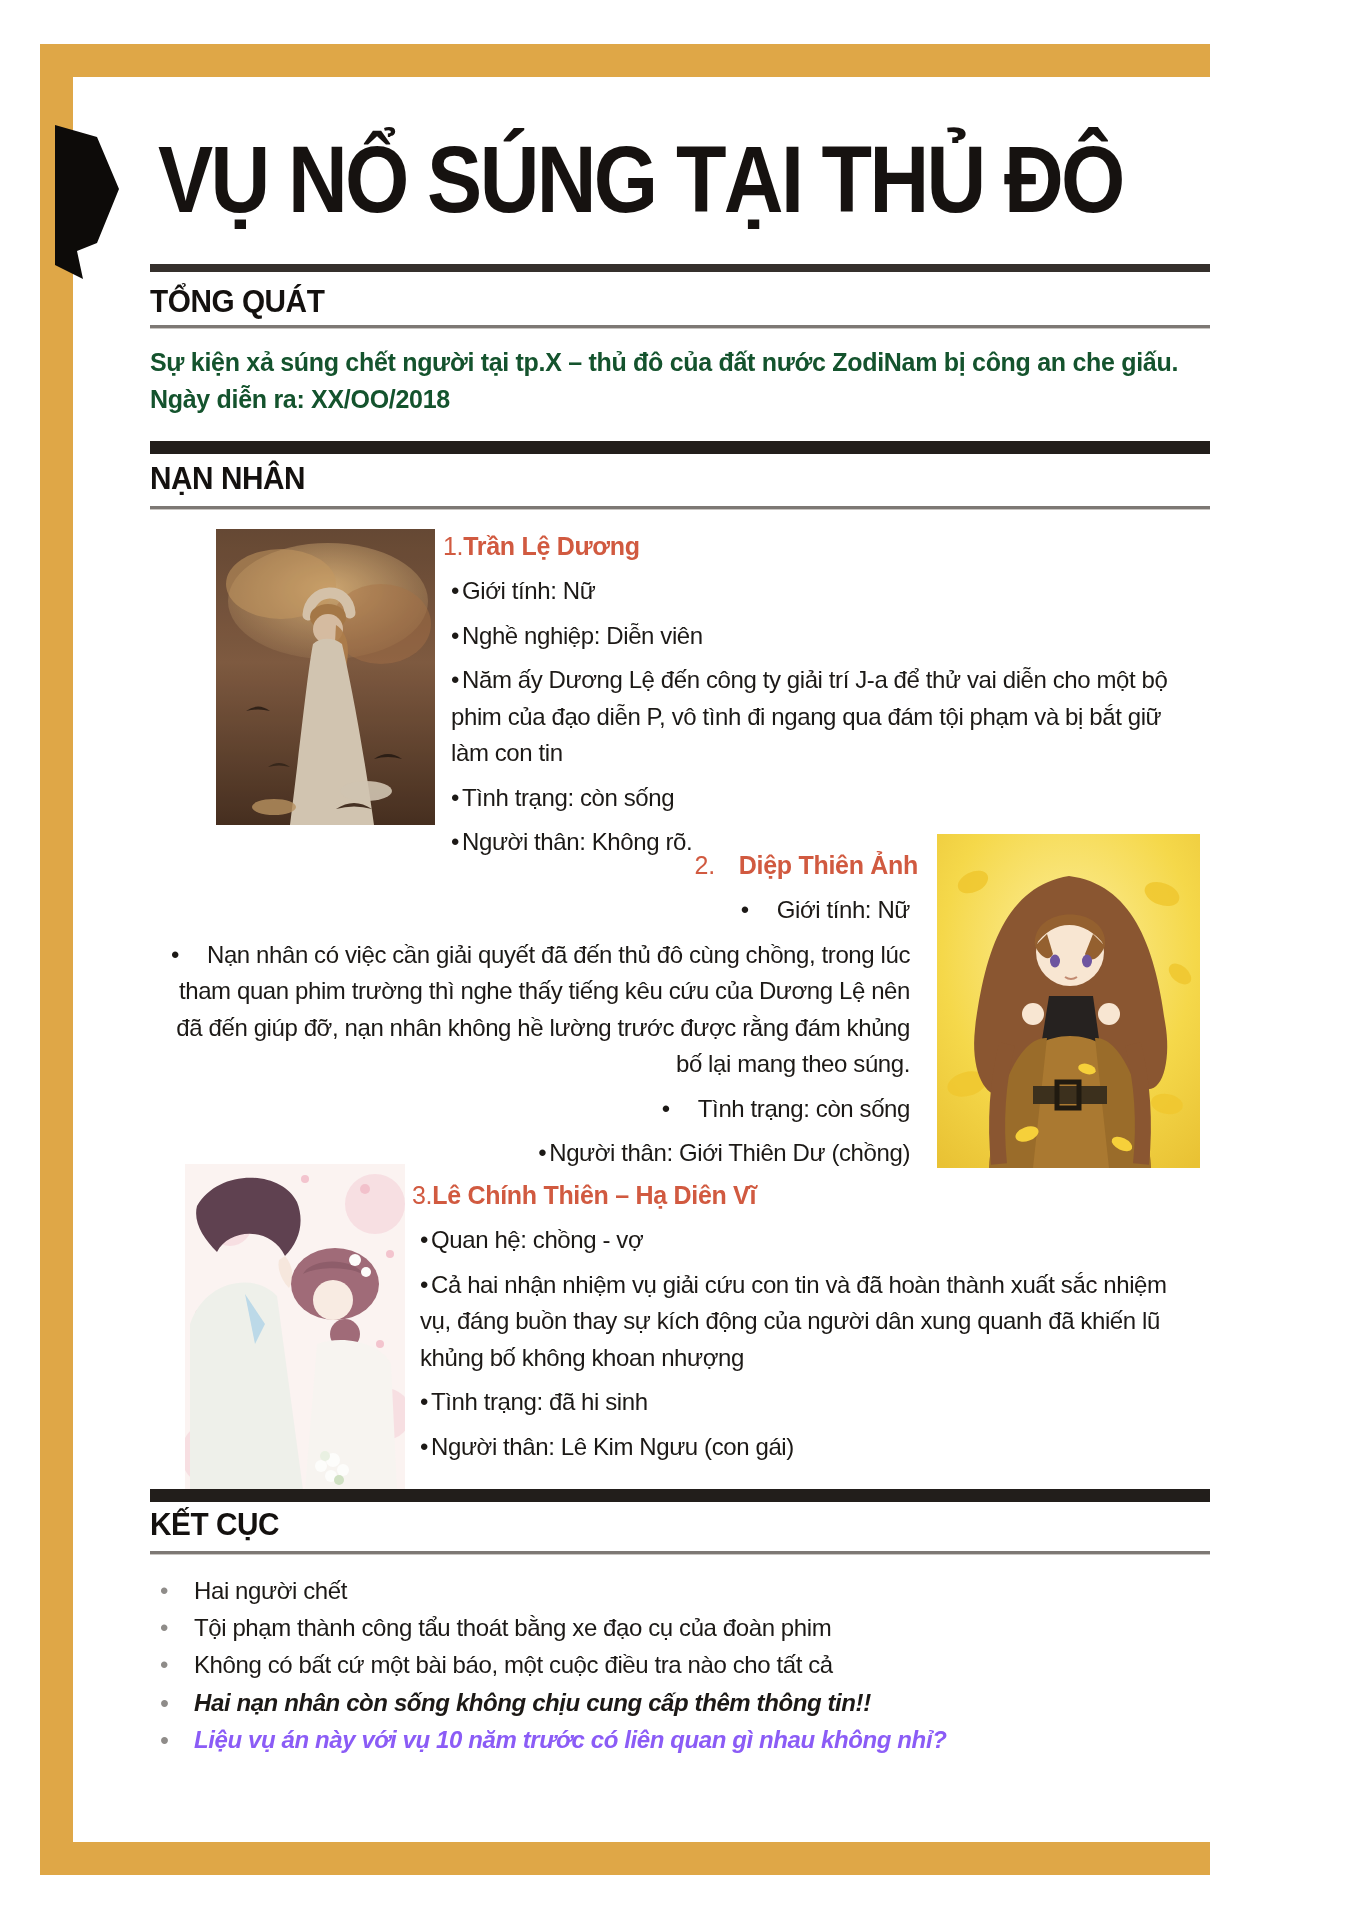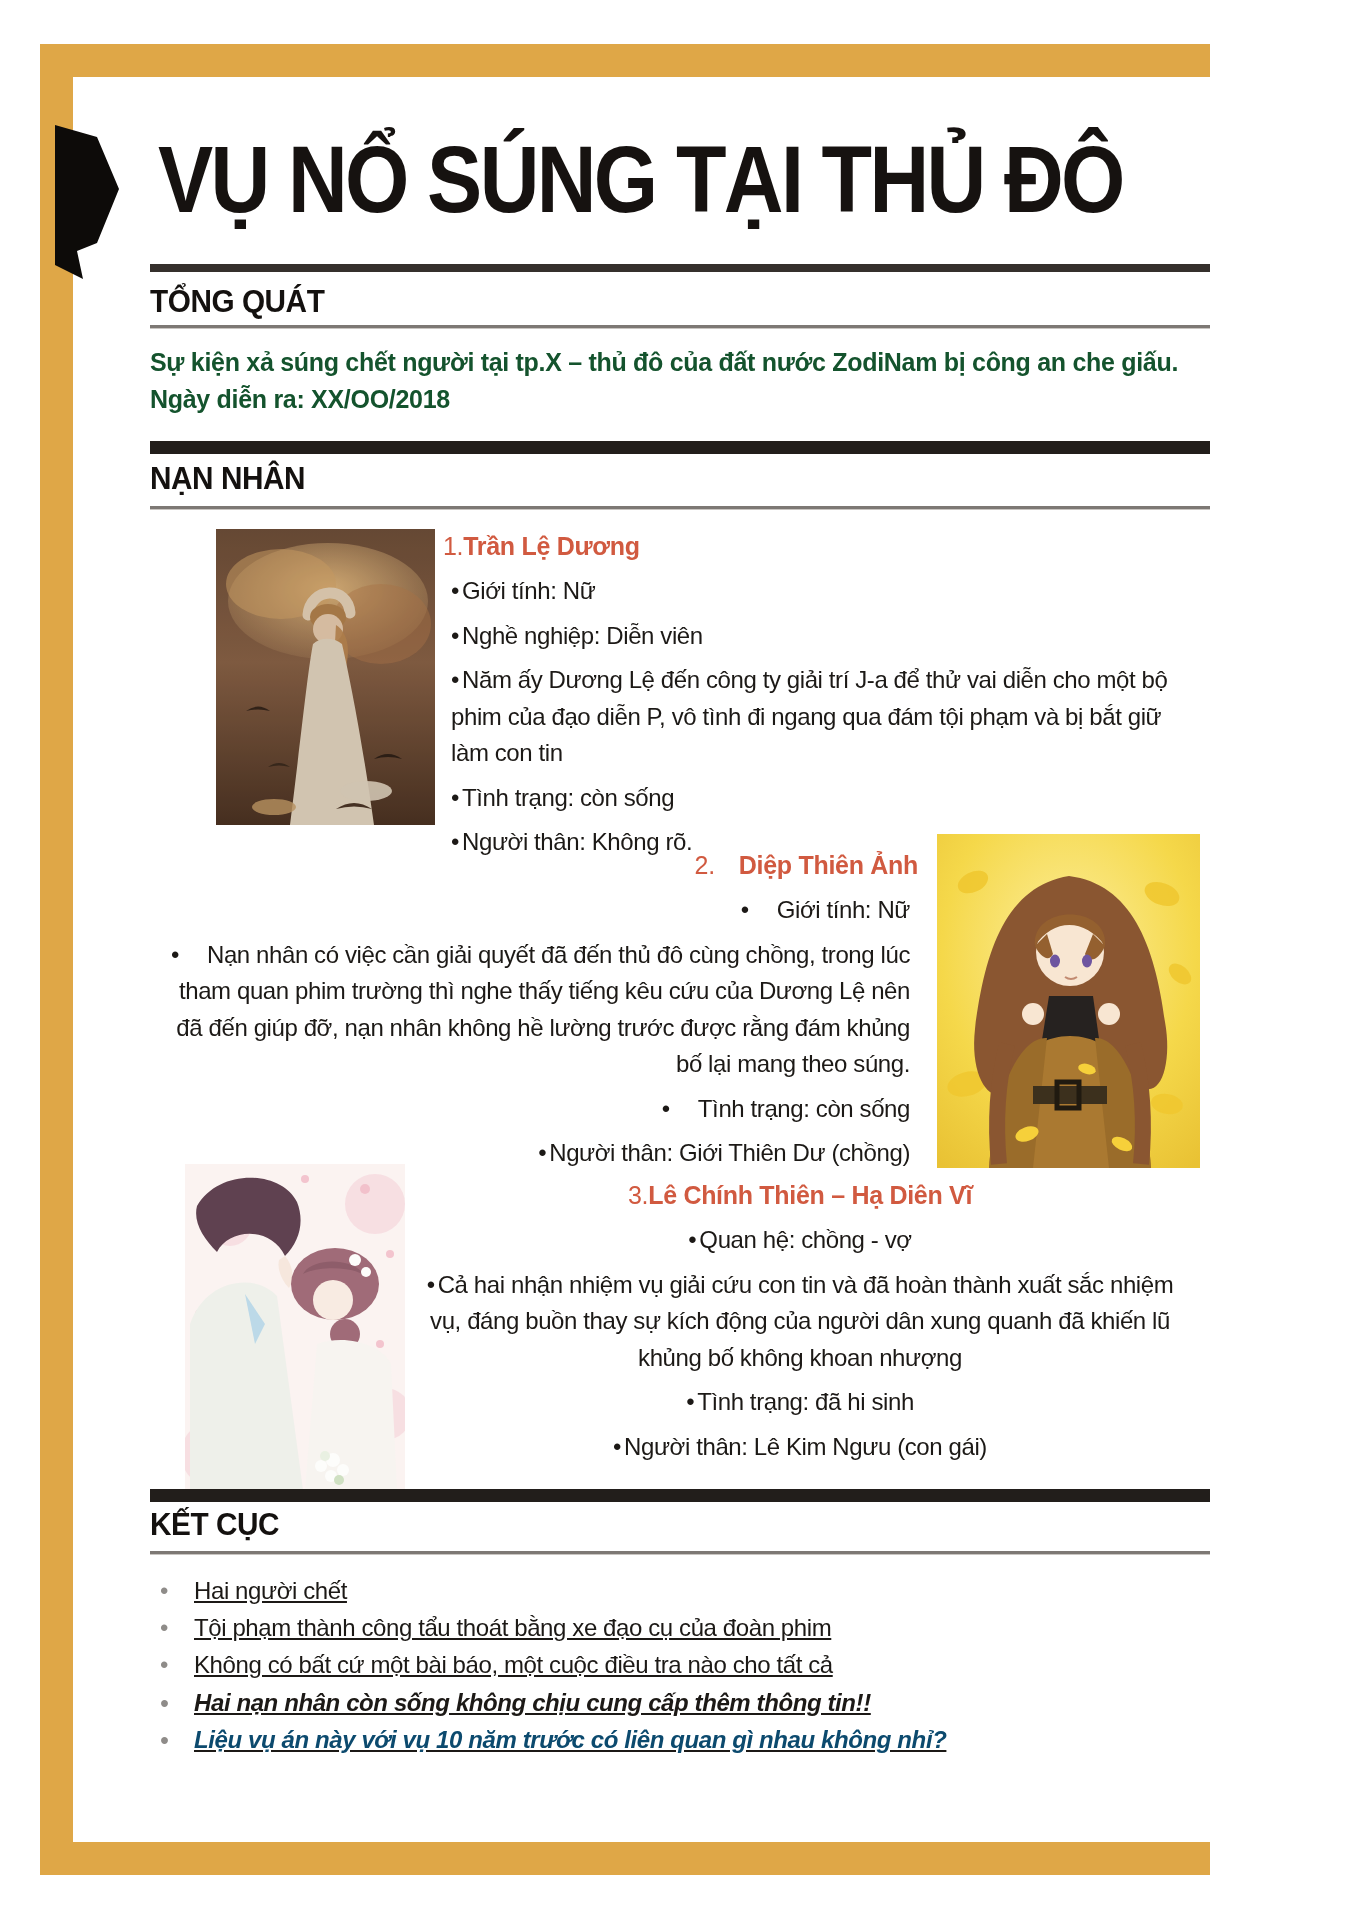--- a/index.html
+++ b/index.html
@@ -34,25 +34,25 @@
   .victim-title .v-gap{display:inline-block;width:24px;}
   ul.v-list{list-style:none;margin:0;padding:0;}
   ul.v-list li{margin:8px;padding:0;}
   ul.v-list li::before{content:"\2022";margin-right:3px;}
   ul.v-list.gapped li::before{content:"\2022";margin-right:28px;}
   ul.v-list.gapped li.tight::before{margin-right:3px;}
   .v2-block{text-align:right;}
   .photo{position:absolute;display:block;}
   .photo svg{display:block;width:100%;height:100%;}
   .outcome-list{position:absolute;left:150px;top:1572px;width:1090px;list-style:none;margin:0;padding:0;
-    font-size:24px;line-height:37.2px;letter-spacing:-0.4px;text-decoration:underline;}
+    font-size:24px;line-height:37.2px;letter-spacing:-0.4px;}
   .outcome-list li{padding-left:44px;position:relative;}
   .outcome-list li::before{content:"\2022";position:absolute;left:10px;color:#8f8c89;}
   .outcome-list li.emph{font-weight:bold;font-style:italic;}
-  .outcome-list li.emph-orange{font-weight:bold;font-style:italic;color:#0c4a6e;}
+  .outcome-list li.emph-orange{font-weight:bold;font-style:italic;color:#8b5cf6;}
 </style>
 </head>
 <body>
 
 <div id="page">
 
   <div class="gold-frame"></div>
 
   <div class="ribbon">
     <svg viewBox="0 0 70 165" preserveAspectRatio="none" width="70" height="165">
@@ -211,21 +211,21 @@
         <circle cx="148" cy="296" r="7" fill="#fdfdfb"></circle>
           <circle cx="136" cy="302" r="6" fill="#fdfdfb"></circle>
           <circle cx="158" cy="306" r="6" fill="#fdfdfb"></circle>
         <circle cx="146" cy="312" r="6" fill="#fdfdfb"></circle>
           <circle cx="140" cy="292" r="5" fill="#e9f0e2"></circle>
           <circle cx="154" cy="316" r="5" fill="#cfe0c2"></circle>
       </g>
     </svg>
   </span>
 
-  <div class="victim-text" style="left:412px;top:1177px;width:776px;text-align:center;">
+  <div class="victim-text" style="left:412px;top:1177px;width:776px;">
     <div class="victim-title"><span>3.</span><span class="v-name">Lê Chính Thiên – Hạ Diên Vĩ</span></div>
     <ul class="v-list">
       <li>Quan hệ: chồng - vợ</li>
       <li>Cả hai nhận nhiệm vụ giải cứu con tin và đã hoàn thành xuất sắc nhiệm vụ, đáng buồn thay sự kích động của người dân xung quanh đã khiến lũ khủng bố không khoan nhượng</li>
       <li>Tình trạng: đã hi sinh</li>
       <li>Người thân: Lê Kim Ngưu (con gái)</li>
     </ul>
   </div>
 
   <div class="black-bar" style="top:1489px;"></div>

